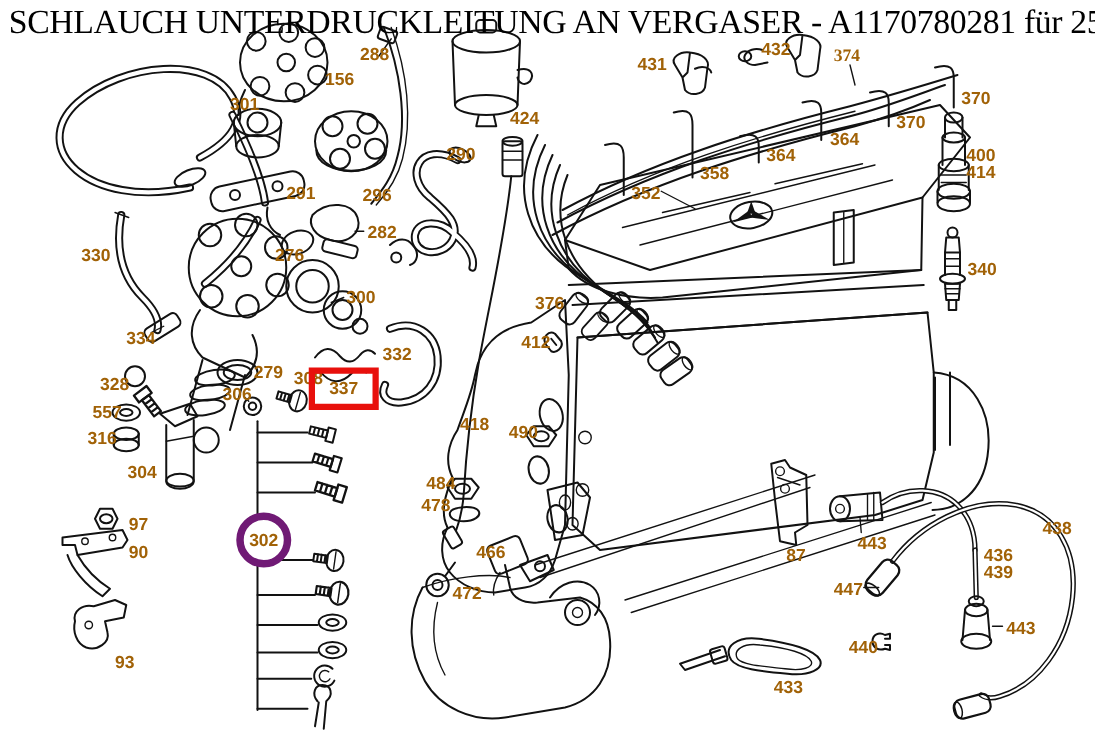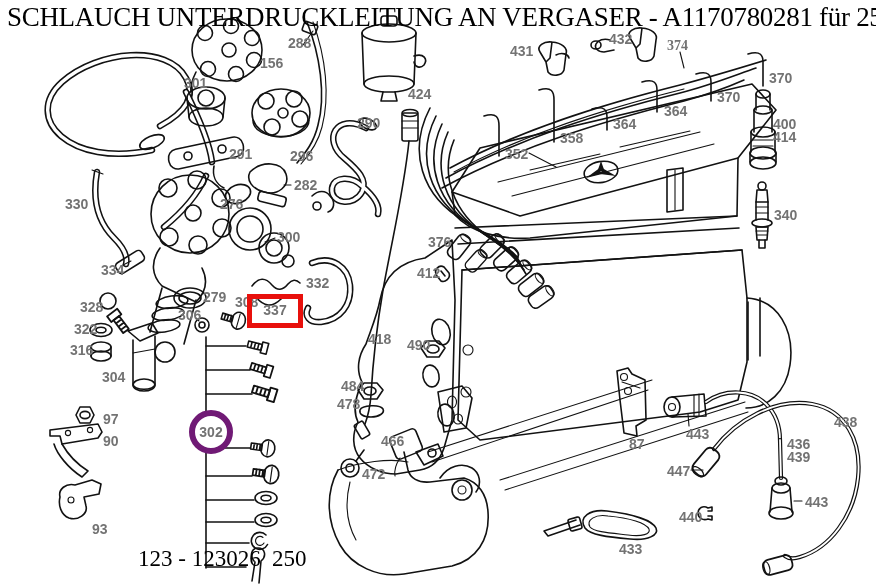--- a/index.html
+++ b/index.html
@@ -16,21 +16,21 @@
   svg { display:block; }
   .ln  { stroke:#121212; stroke-width:1.6; fill:none; stroke-linecap:round; stroke-linejoin:round; }
   .thin{ stroke:#121212; stroke-width:1.1; fill:none; stroke-linecap:round; }
   .hose{ stroke:#121212; stroke-width:6.5; fill:none; stroke-linecap:round; stroke-linejoin:round; }
   .core{ stroke:#ffffff; stroke-width:3.4; fill:none; stroke-linecap:round; stroke-linejoin:round; }
   .wire{ stroke:#121212; stroke-width:4.2; fill:none; stroke-linecap:round; }
   .wcore{ stroke:#ffffff; stroke-width:1.8; fill:none; stroke-linecap:round; }
   .fillb{ fill:#121212; stroke:none; }
   .part-label {
     position:absolute; font:bold 14px "Liberation Sans", sans-serif;
-    color:#737373; line-height:1; white-space:nowrap; z-index:5;
+    color:#a16207; line-height:1; white-space:nowrap; z-index:5;
   }
   .part-label.circled {
     border:6px solid #701a75; border-radius:50%; width:32px; height:32px;
     line-height:32px; text-align:center; background:#fff; z-index:6;
   }
   .part-label.highlighted {
     border:5px solid #e8100c; width:46px; height:24px;
     line-height:22px; text-align:center; background:transparent; z-index:6;margin-top:36px;
   }
   #footer {
@@ -435,21 +435,21 @@
       <div class="part-label" style="left: 101px; top: 263px;">334</div>
       <div class="part-label" style="left: 220px; top: 197px;">276</div>
       <div class="part-label" style="left: 294px; top: 178px;">282</div>
       <div class="part-label" style="left: 277px; top: 230px;">300</div>
       <div class="part-label highlighted" style="left: 247px; top: 258px; border-color: rgb(232, 16, 12);">337</div>
       <div class="part-label" style="left: 306px; top: 276px;">332</div>
       <div class="part-label" style="left: 203px; top: 290px;">279</div>
       <div class="part-label" style="left: 235px; top: 295px;">308</div>
       <div class="part-label" style="left: 178px; top: 308px;">306</div>
       <div class="part-label" style="left: 80px; top: 300px;">328</div>
-      <div class="part-label" style="left: 74px; top: 322px;">322</div>
+      <div class="part-label" style="left: 74px; top: 322px;">557</div>
       <div class="part-label" style="left: 70px; top: 343px;">316</div>
       <div class="part-label" style="left: 102px; top: 370px;">304</div>
       <div class="part-label" style="left: 103px; top: 412px;">97</div>
       <div class="part-label" style="left: 103px; top: 434px;">90</div>
       <div class="part-label circled" style="left: 189px; top: 410px;">302</div>
       <div class="part-label" style="left: 92px; top: 522px;">93</div>
       <div class="part-label" style="left: 428px; top: 235px;">376</div>
       <div class="part-label" style="left: 417px; top: 266px;">412</div>
       <div class="part-label" style="left: 368px; top: 304px; margin-top: 28px;">418</div>
       <div class="part-label" style="left: 407px; top: 338px;">490</div>
@@ -473,18 +473,14 @@
       <div class="part-label" style="left: 686px; top: 427px;">443</div>
       <div class="part-label" style="left: 667px; top: 464px; text-align: center;">447</div>
       <div class="part-label" style="left: 787px; top: 437px;">436</div>
       <div class="part-label" style="left: 787px; top: 450px;">439</div>
       <div class="part-label" style="left: 805px; top: 495px;">443</div>
       <div class="part-label" style="left: 834px; top: 415px;">438</div>
       <div class="part-label" style="left: 679px; top: 510px;">440</div>
       <div class="part-label" style="left: 619px; top: 542px;">433</div>
     </div>
 
-  <div id="footer">
-    <span class="fl">123 - 123026</span>
-    <span class="fr">250</span>
-  </div>
 
 </div>
 
 </body></html>

